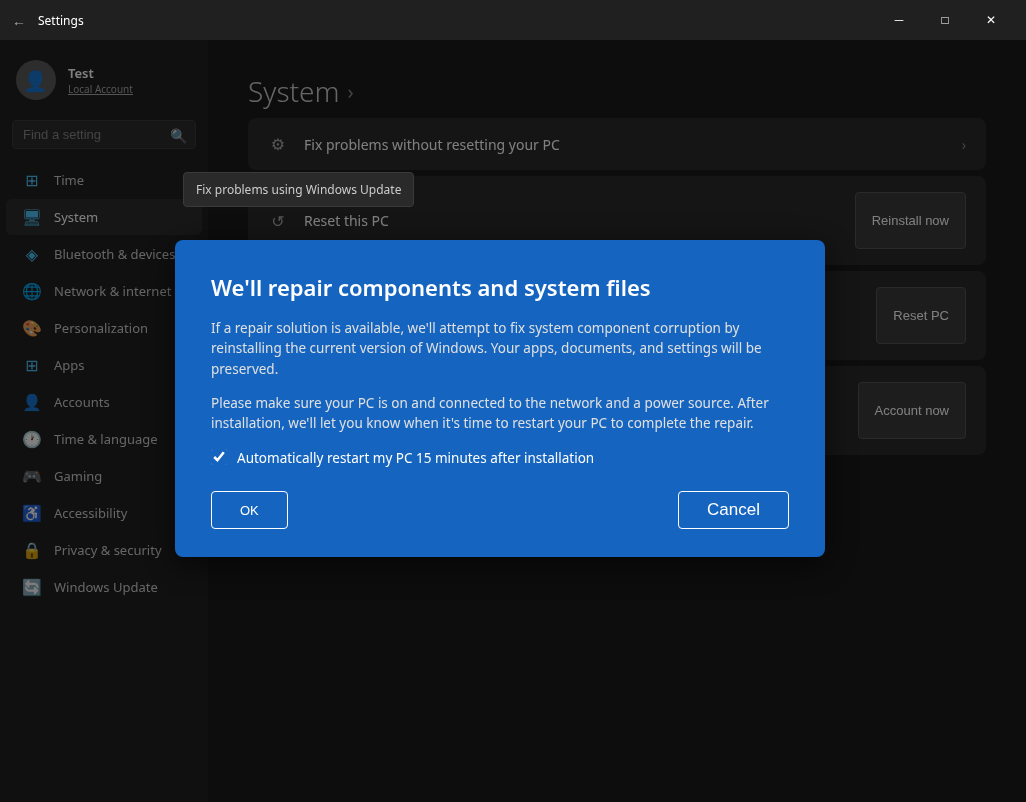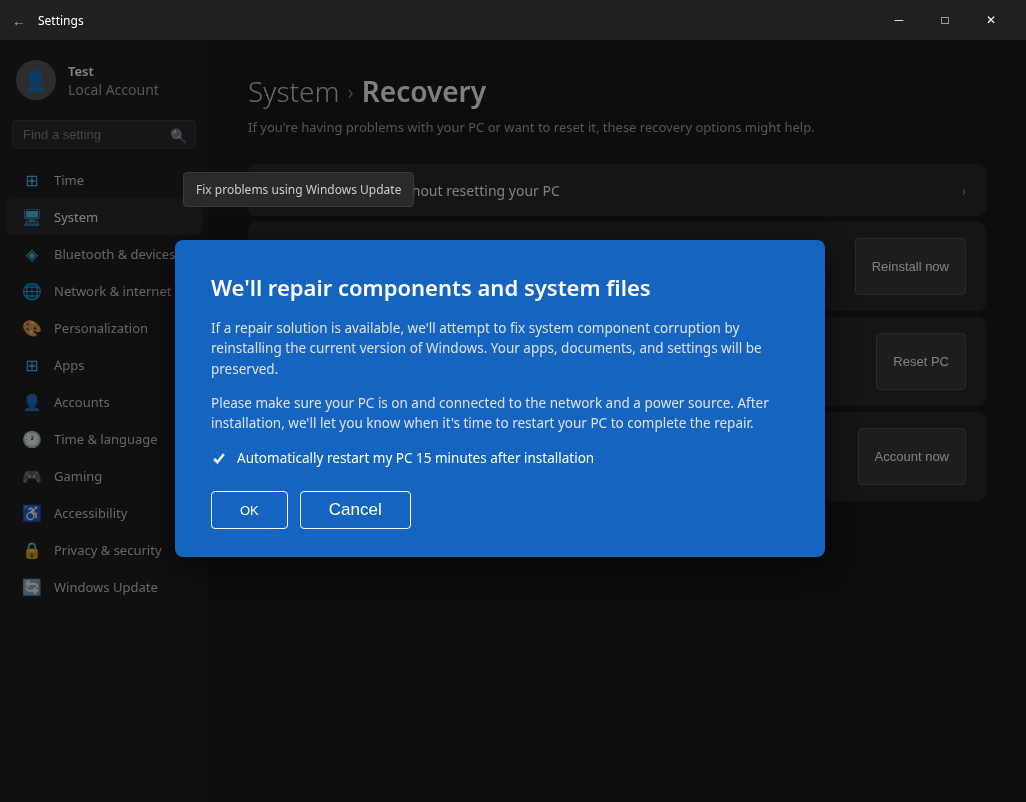--- a/index.html
+++ b/index.html
@@ -87,22 +87,23 @@
     .user-info {
       display: flex;
       flex-direction: column;
     }
     .user-name {
       font-size: 13px;
       font-weight: 600;
       color: #ffffff;
     }
     .user-type {
-      font-size: 14px;
+      font-size: 10px;
       color: #aaaaaa;
+      text-decoration: underline;
     }
 
     .search-box {
       margin: 4px 12px 12px 12px;
       position: relative;
     }
     .search-input {
       width: 100%;
       background: #2d2d2d;
       border: 1px solid #3a3a3a;
@@ -294,38 +295,38 @@
       font-size: 13.5px;
       color: #e0e0e0;
       line-height: 1.5;
       margin-bottom: 16px;
     }
     .dialog-body p { margin-bottom: 14px; }
     .dialog-body p:last-child { margin-bottom: 0; }
 
     .dialog-checkbox-row {
       display: flex;
-      align-items: flex-end;
+      align-items: flex-start;
       gap: 10px;
       margin-bottom: 24px;
     }
     .dialog-checkbox {
       width: 16px;
       height: 16px;
       accent-color: #1565c0;
     }
     .dialog-checkbox-label {
       font-size: 13.5px;
       color: #ffffff;
     }
 
     .dialog-buttons {
       display: flex;
       gap: 12px;
-      justify-content: flex-start;
+      justify-content: space-between;
     }
     .dialog-btn-ok {
       background: transparent;
       border: 1px solid #ffffff;
       border-radius: 4px;
       color: #ffffff;
       padding: 8px 28px;
       font-size: 13px;
       cursor: pointer;
     }
@@ -429,24 +430,22 @@
         <span>Windows Update</span>
       </div>
     </div>
   </div>
 
   <div class="content">
 
     <div class="breadcrumb">
       <span class="breadcrumb-system">System</span>
       <span class="breadcrumb-chevron">›</span>
-      <span class="breadcrumb-page">Recovery</span>
-    </div>
-
-    <p class="page-description">If you're having problems with your PC or want to reset it, these recovery options might help.</p>
+    </div>
+
 
     <div class="section-card">
       <div class="section-row">
         <div class="section-row-left">
           <div class="section-row-icon">⚙</div>
           <span class="section-row-title">Fix problems without resetting your PC</span>
         </div>
         <span class="section-chevron">›</span>
       </div>
     </div>

